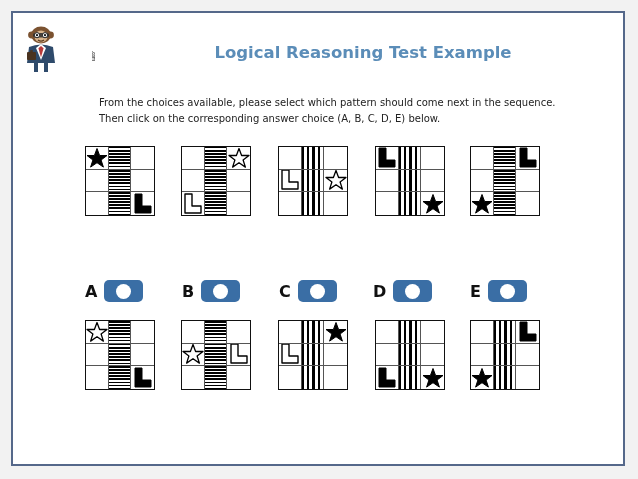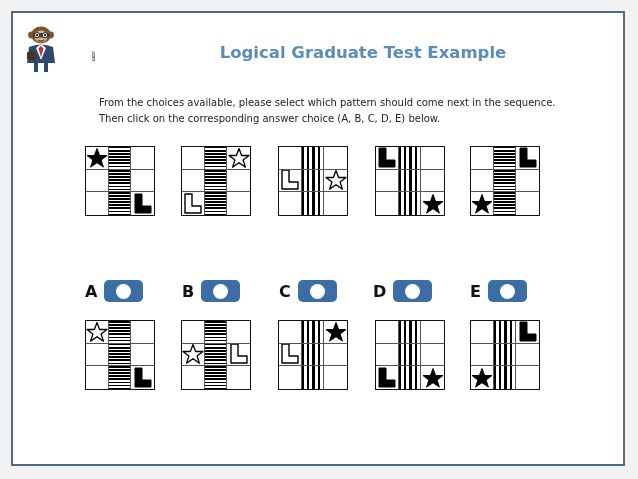--- a/index.html
+++ b/index.html
@@ -126,21 +126,21 @@
       <path d="M20 19 l5 4 -5 12 -5 -12 z" fill="#ffffff"></path>
       <path d="M20 21 l2.6 2.2 -2.6 9 -2.6 -9 z" fill="#b83b3b"></path>
       <rect x="6" y="27" width="9" height="8" rx="1" fill="#4a3320"></rect>
       <rect x="9.2" y="25.2" width="2.6" height="2.4" fill="#4a3320"></rect>
       <rect x="13" y="38" width="4" height="9" fill="#2e4a6b"></rect>
       <rect x="23" y="38" width="4" height="9" fill="#2e4a6b"></rect>
     </svg>
     <span class="lt3">.com</span>
   </div>
 
-  <div id="title">Logical Graduate Test Example</div>
+  <div id="title">Logical Reasoning Test Example</div>
 
   <div id="instructions">From the choices available, please select which pattern should come next in the sequence. Then click on the corresponding answer choice (A, B, C, D, E) below.</div>
 
   <div id="panels-root">
       <div class="grid" style="left: 72px; top: 133px;">
         <div class="cell">
           <span class="shape">
             <svg width="22" height="21" viewBox="0 0 22 21">
               <polygon points="11,1 13.6,8 21,8 15.1,12.5 17.4,19.6 11,15.2 4.6,19.6 6.9,12.5 1,8 8.4,8" fill="#000" stroke="#000" stroke-width="1" stroke-linejoin="round"></polygon>
             </svg>

